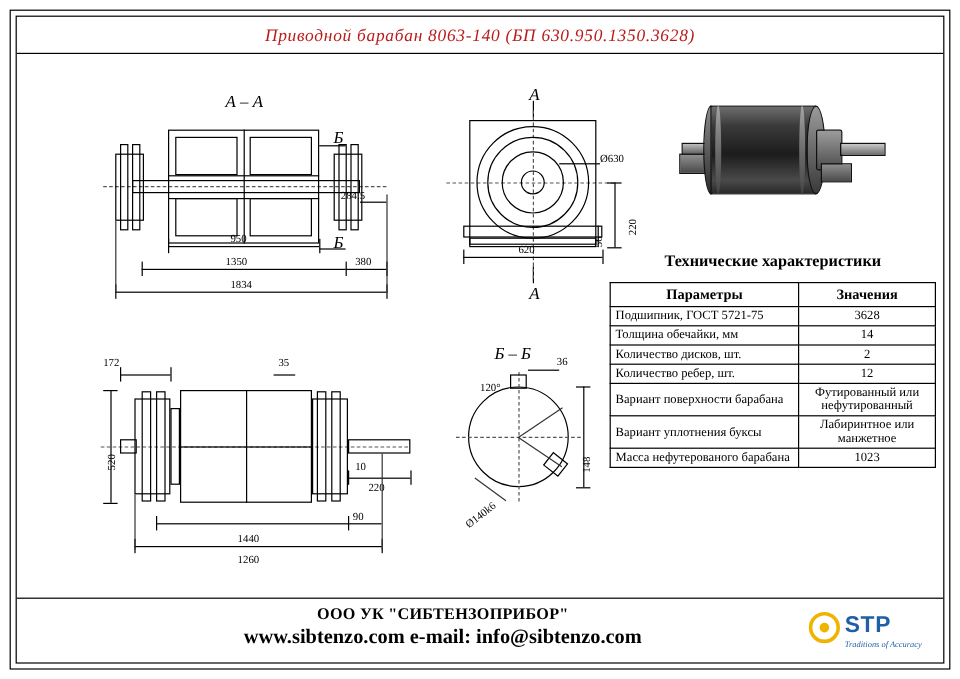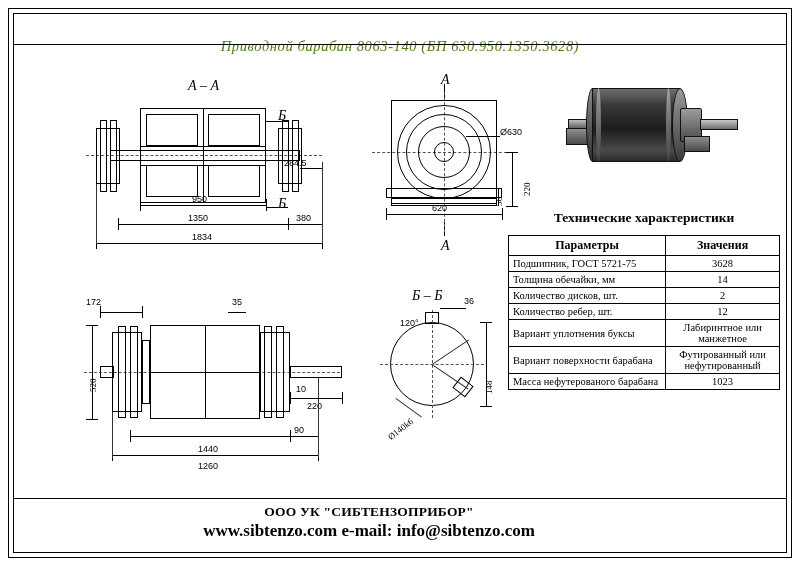--- a/index.html
+++ b/index.html
@@ -38,22 +38,21 @@
   .title-main {
     position: absolute;
     left: 0;
     top: 22px;
     width: 800px;
     text-align: center;
     font-family: "Liberation Serif", serif;
     font-style: italic;
     font-size: 14.5px;
     letter-spacing: 0.6px;
-    color: #4d7c0f;
-    margin-top: 16px;
+    color: #b91c1c;
   }
   .title-rule {
     position: absolute;
     left: 14px;
     top: 44px;
     width: 772px;
     height: 0;
     border-top: 1px solid #000;
   }
   .bottom-rule {
@@ -89,21 +88,21 @@
   }
   .circ {
     position: absolute;
     border: 1px solid #000;
     border-radius: 50%;
     box-sizing: border-box;
     background: #fff;
   }
   .lbl {
     position: absolute;
-    font-family: Liberation Sans, sans-serif;
+    font-family: Liberation Serif, serif;
     font-size: 9px;
     color: #000;
     white-space: nowrap;
   }
   .lbl-i {
     position: absolute;
     font-family: "Liberation Serif", serif;
     font-style: italic;
     font-size: 14px;
     color: #000;
@@ -548,34 +547,40 @@
       </tr>
       <tr>
         <td class="p">Количество дисков, шт.</td>
         <td class="v">2</td>
       </tr>
       <tr>
         <td class="p">Количество ребер, шт.</td>
         <td class="v">12</td>
       </tr>
       <tr>
+        <td class="p">Вариант поверхности барабана</td>
+        <td class="v">Футированный или нефутированный</td>
+      </tr>
+      <tr>
         <td class="p">Вариант уплотнения буксы</td>
         <td class="v">Лабиринтное или манжетное</td>
-      </tr>
-      <tr>
-        <td class="p">Вариант поверхности барабана</td>
-        <td class="v">Футированный или нефутированный</td>
       </tr>
       <tr>
         <td class="p">Масса нефутерованого барабана</td>
         <td class="v">1023</td>
       </tr>
     </tbody>
   </table>
 
   <div class="footer">
     <div class="footer-text">
       <div class="f-line1">ООО УК "СИБТЕНЗОПРИБОР"</div>
       <div class="f-line3">www.sibtenzo.com e-mail: info@sibtenzo.com</div>
     </div>
+    <div class="logo">
+      <div class="logo-ring"></div>
+      <div class="logo-dot"></div>
+      <div class="logo-stp">STP</div>
+      <div class="logo-sub">Traditions of Accuracy</div>
+    </div>
   </div>
 
 </div>
 
 </body></html>

